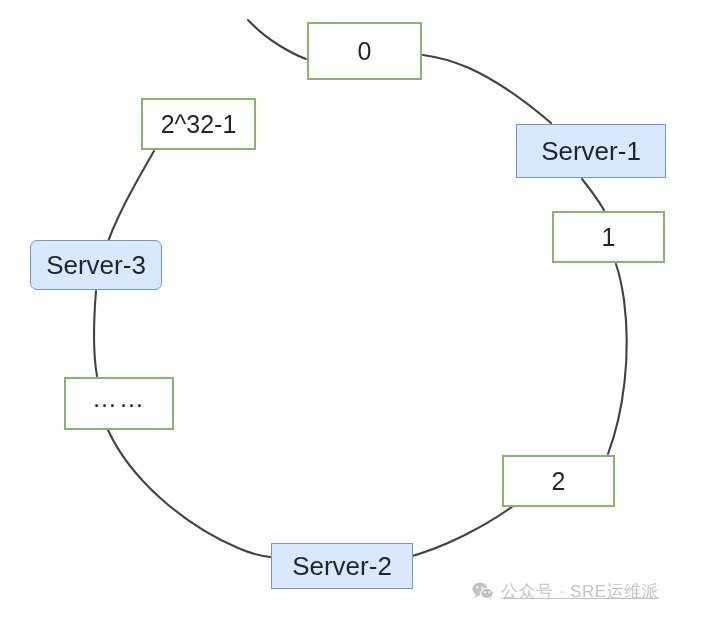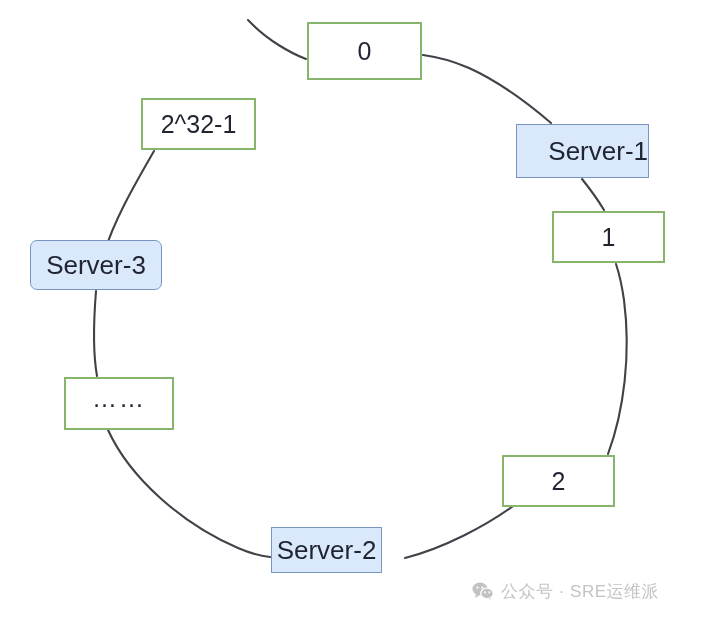--- a/index.html
+++ b/index.html
@@ -50,41 +50,42 @@
     font-size: 25px;
     letter-spacing: 2px;
     padding-bottom: 10px;
   }
   .node-label {
     pointer-events: none;
   }
   
   #node-0        { left: 307px; top: 22px;  width: 115px; height: 58px; }
   #node-2321     { left: 141px; top: 98px;  width: 115px; height: 52px; }
-  #node-server1  { left: 516px; top: 124px; width: 133px; height: 54px; justify-content: flex-end; }
+  #node-server1  { left: 516px; top: 124px; width: 150px; height: 54px; }
   #node-1        { left: 552px; top: 211px; width: 113px; height: 52px; }
   #node-2        { left: 502px; top: 455px; width: 113px; height: 52px; }
-  #node-server2  { left: 271px; top: 527px; width: 111px; height: 46px; }
+  #node-server2  { left: 271px; top: 543px; width: 142px; height: 46px; }
   #node-dots     { left: 64px;  top: 377px; width: 110px; height: 53px; }
   #node-server3  { left: 30px;  top: 240px; width: 132px; height: 50px; border-radius: 7px; }
 
   #watermark {
     position: absolute;
     left: 472px;
     top: 580px;
     display: flex;
     align-items: center;
     gap: 7px;
     color: #c3c3c3;
     font-size: 17px;
     z-index: 6;
     user-select: none;
   }
   #watermark .wm-text {
     letter-spacing: 0.5px;
+    text-decoration: underline;
   }
 </style>
 </head>
 <body>
 
 <div id="canvas">
 
   <svg id="ring-svg" viewBox="0 0 702 619" xmlns="http://www.w3.org/2000/svg">
     <g fill="none" stroke="#3f4249" stroke-width="2.1" stroke-linecap="round">
 

